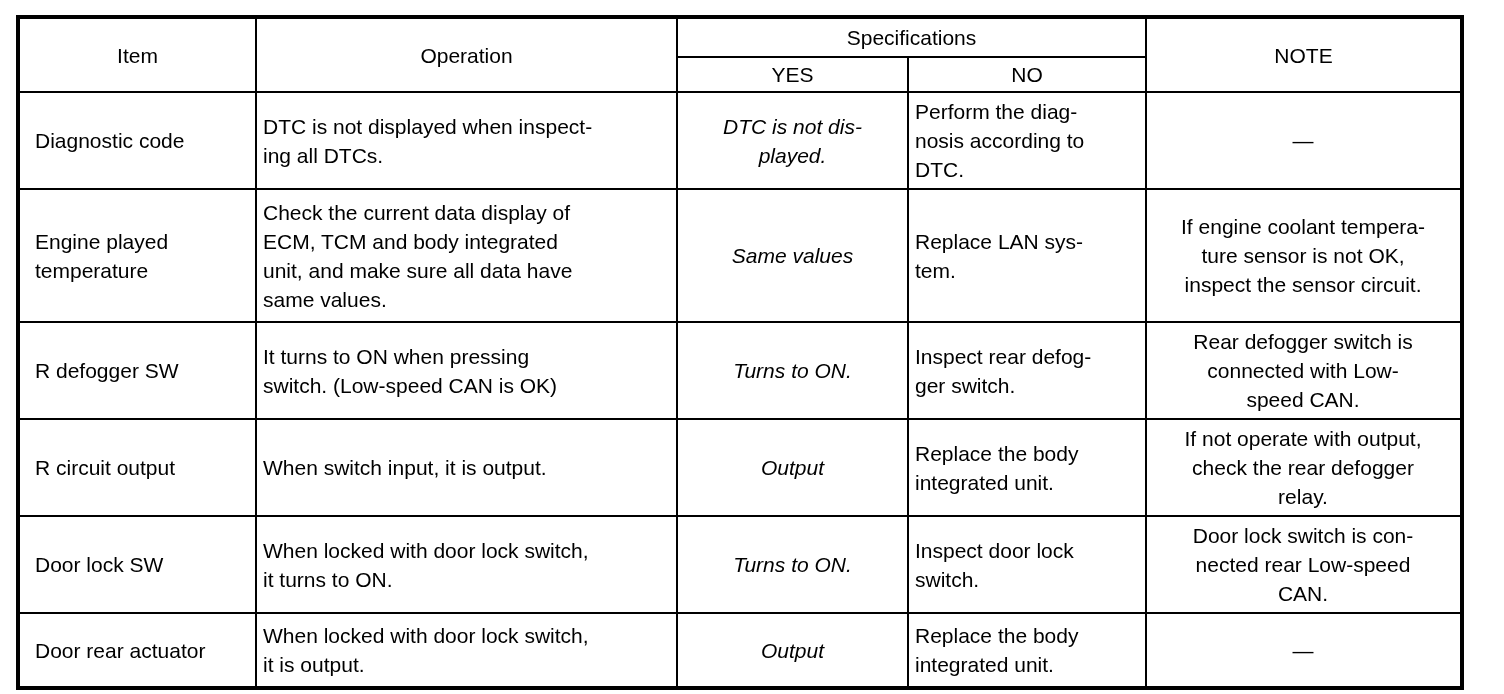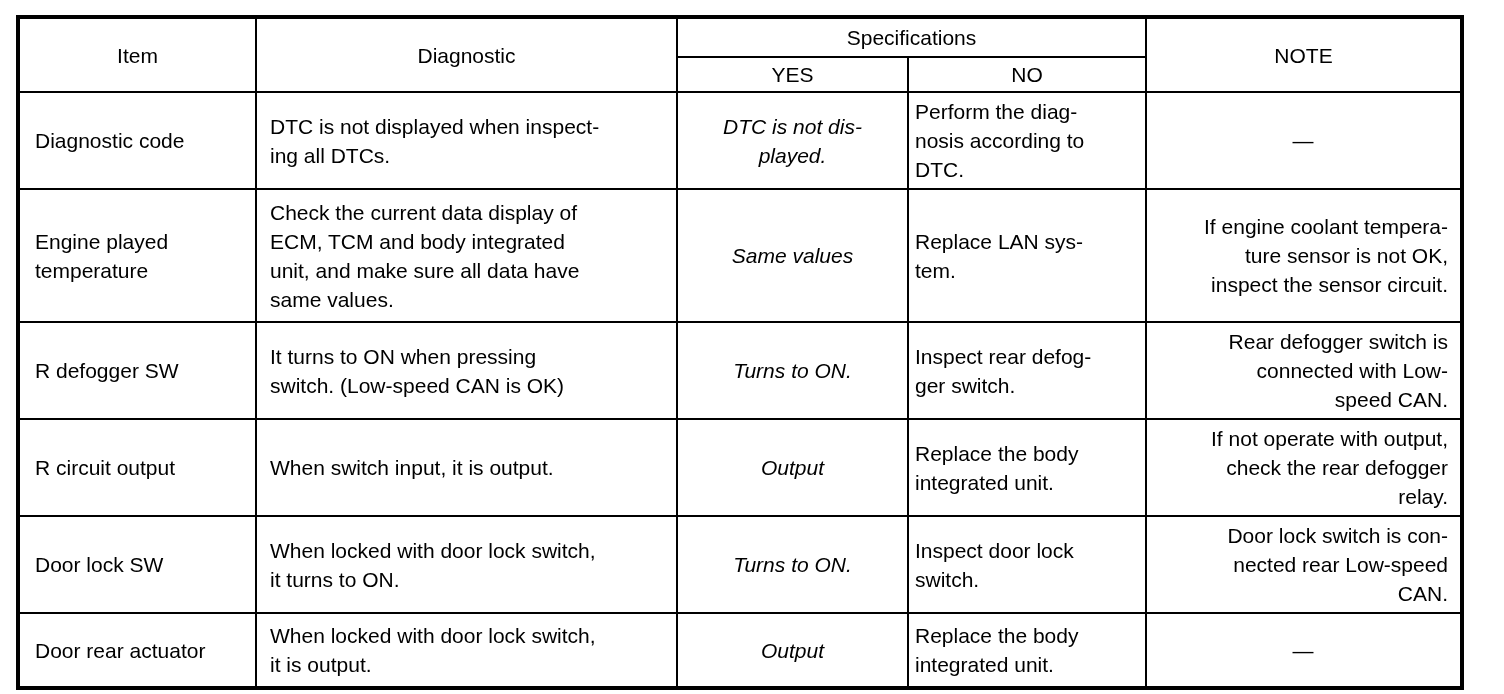--- a/index.html
+++ b/index.html
@@ -46,42 +46,42 @@
   thead tr.head-top    { height: 40px; }
   thead tr.head-sub    { height: 32px; }
   tbody tr:nth-child(1) { height: 96px; }
   tbody tr:nth-child(2) { height: 133px; }
   tbody tr:nth-child(3) { height: 95px; }
   tbody tr:nth-child(4) { height: 95px; }
   tbody tr:nth-child(5) { height: 94px; }
   tbody tr:nth-child(6) { height: 75px; }
 
   td.col-item      { text-align: left; padding-left: 15px; }
-  td.col-operation { text-align: left; padding-left: 13px; }
+  td.col-operation { text-align: left; padding-left: 6px; }
   td.col-yes       { text-align: center; font-style: italic; }
   td.col-no        { text-align: left; padding-left: 6px; }
-  td.col-note      { text-align: right; padding-left: 11px; }
+  td.col-note      { text-align: center; padding-left: 11px; }
   td.dash          { text-align: center; }
 </style>
 </head>
 <body>
 
 <div class="page">
   <table class="spec-table">
     <colgroup>
       <col style="width:238px">
       <col style="width:421px">
       <col style="width:231px">
       <col style="width:238px">
       <col style="width:316px">
     </colgroup>
     <thead>
       <tr class="head-top">
         <th rowspan="2">Item</th>
-        <th rowspan="2">Diagnostic</th>
+        <th rowspan="2">Operation</th>
         <th colspan="2">Specifications</th>
         <th rowspan="2">NOTE</th>
       </tr>
       <tr class="head-sub">
         <th>YES</th>
         <th>NO</th>
       </tr>
     </thead>
     <tbody>
       <tr>

